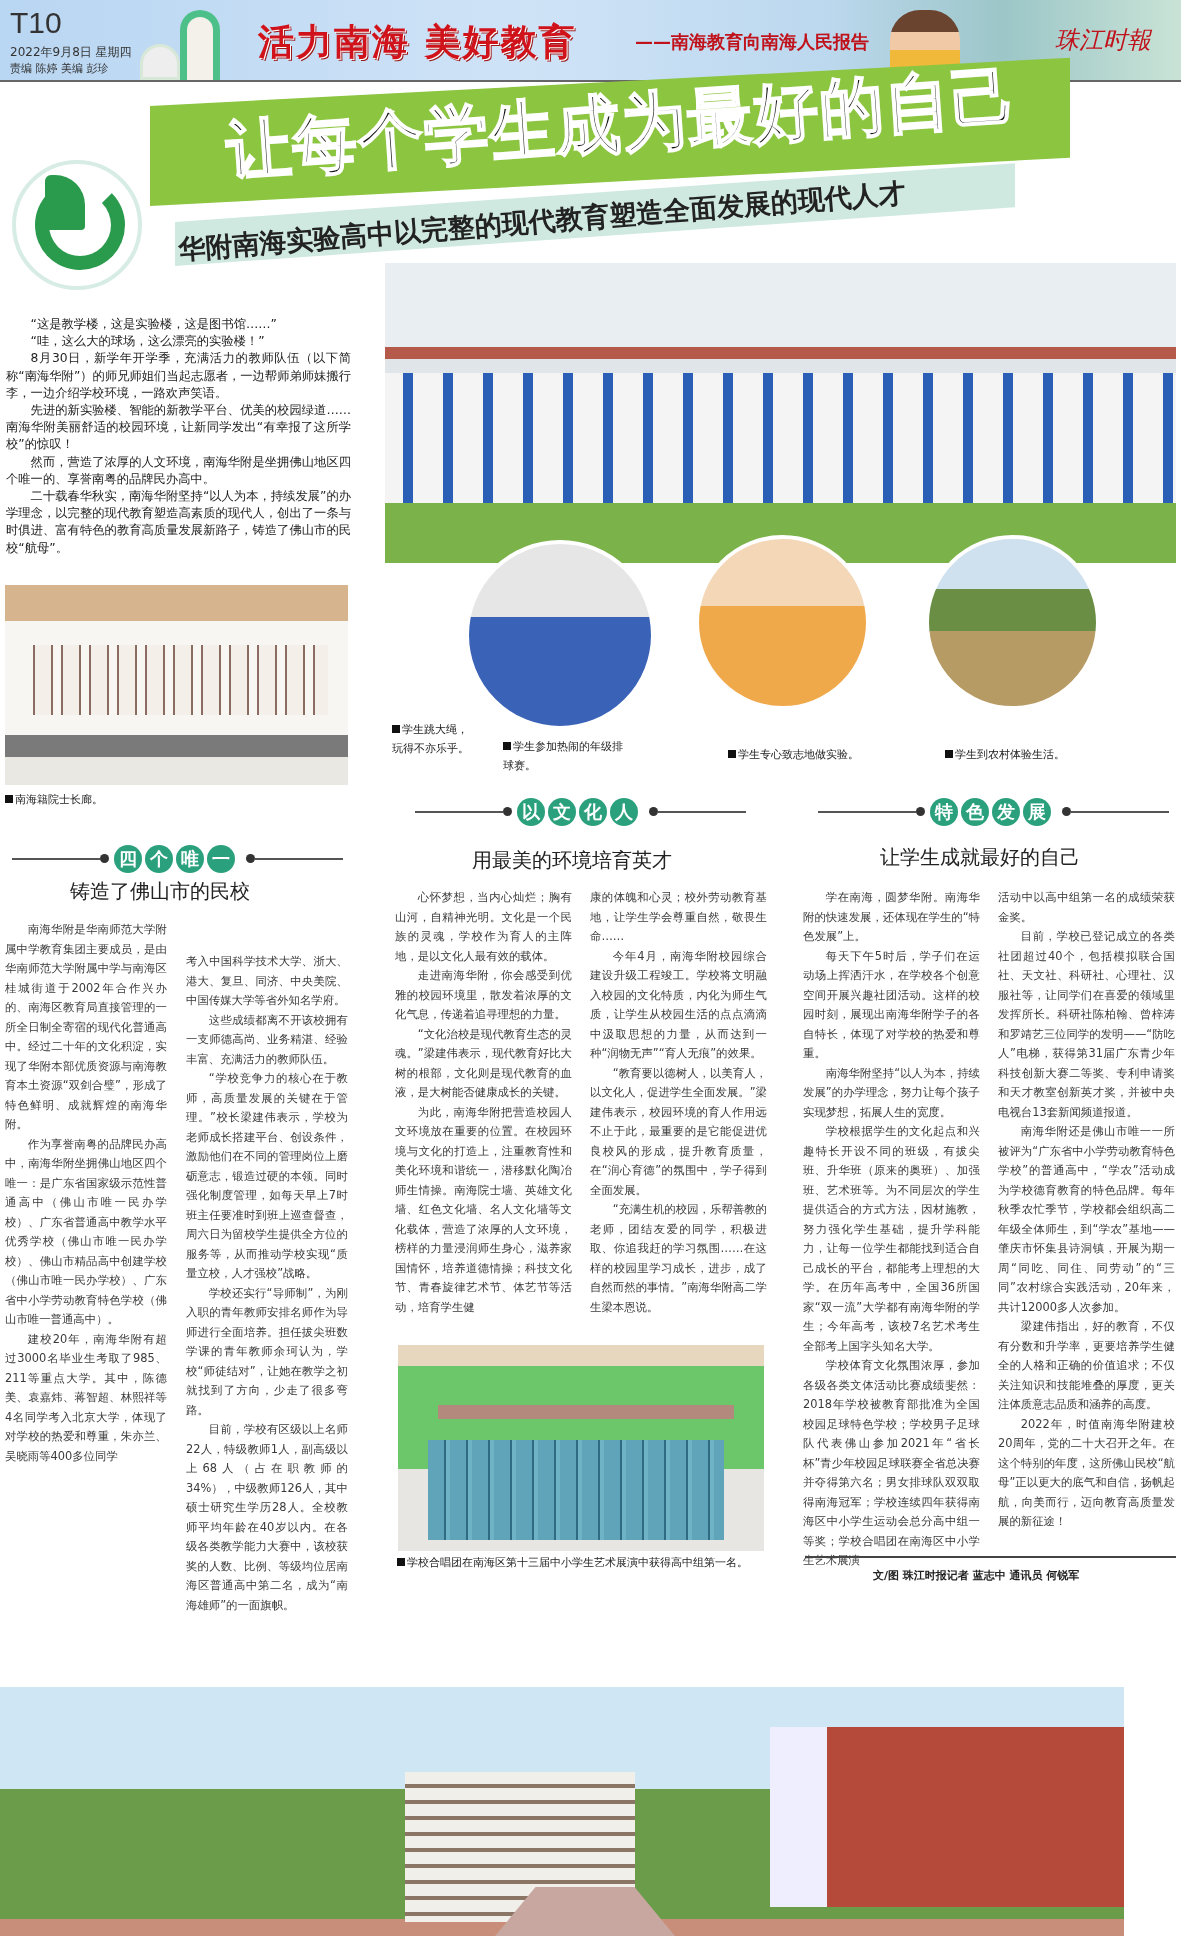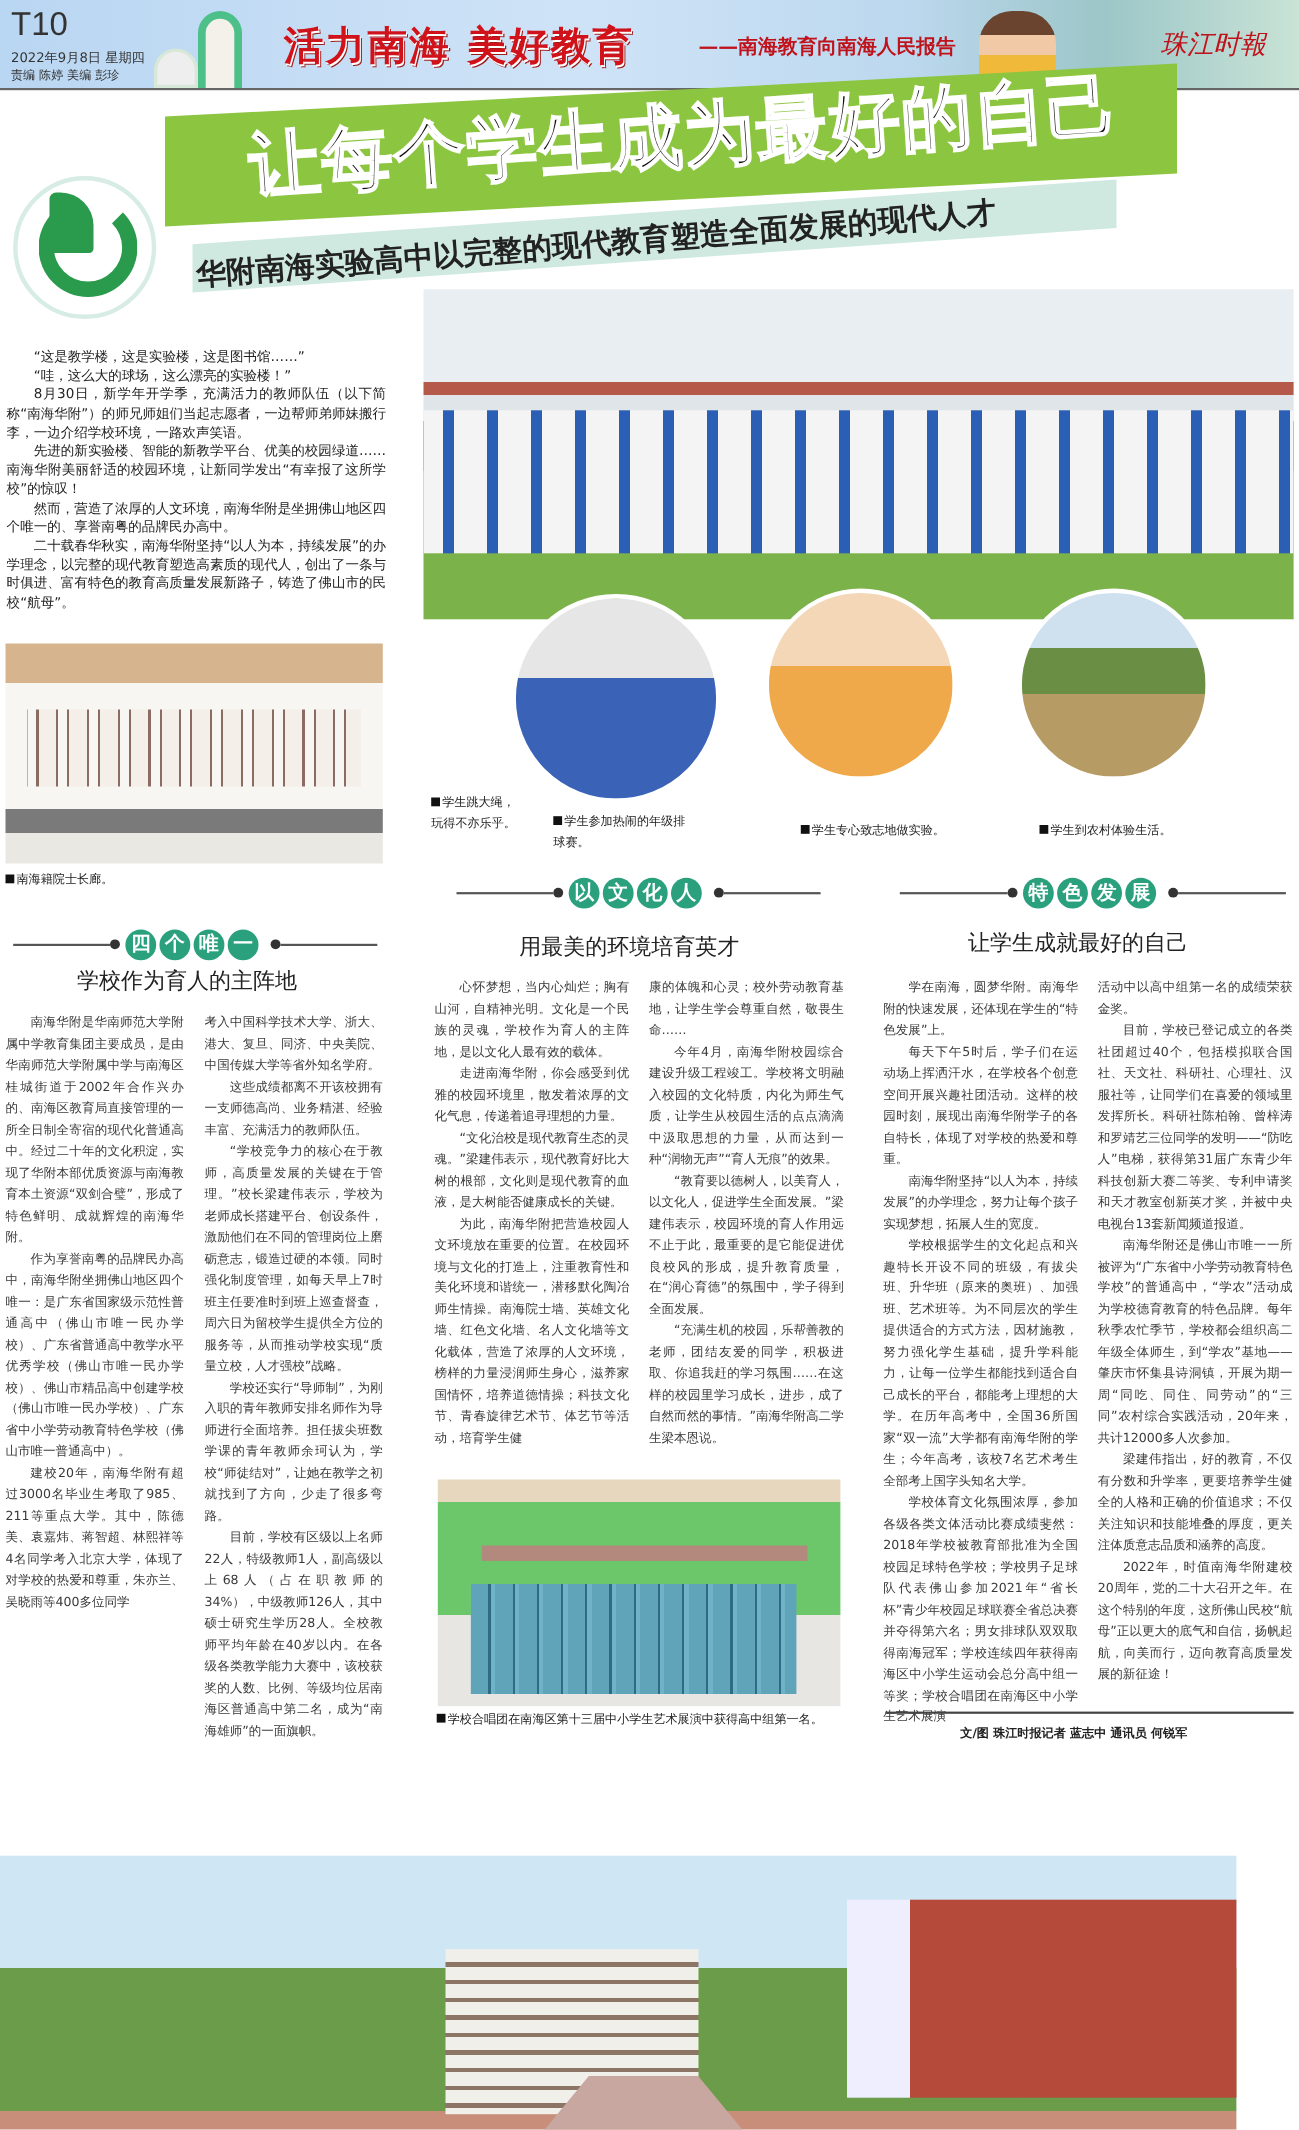--- a/index.html
+++ b/index.html
@@ -111,27 +111,27 @@
 <div class="section-ornament" style="left:12px;top:845px;width:330px">
   <div class="ornament-line" style="left:0;width:88px"></div>
   <div class="ornament-dot" style="left:88px"></div>
   <div class="badge" style="left:102px">四</div>
   <div class="badge" style="left:133px">个</div>
   <div class="badge" style="left:164px">唯</div>
   <div class="badge" style="left:195px">一</div>
   <div class="ornament-dot" style="left:234px"></div>
   <div class="ornament-line" style="left:243px;width:88px"></div>
 </div>
-<div class="sect-title" style="left:70px;top:878px">学校作为育人的主阵地</div>
+<div class="sect-title" style="left:70px;top:878px">铸造了佛山市的民校</div>
 <div class="col" style="left:5px;top:920px;width:162px">
   <p>南海华附是华南师范大学附属中学教育集团主要成员，是由华南师范大学附属中学与南海区桂城街道于2002年合作兴办的、南海区教育局直接管理的一所全日制全寄宿的现代化普通高中。经过二十年的文化积淀，实现了华附本部优质资源与南海教育本土资源“双剑合璧”，形成了特色鲜明、成就辉煌的南海华附。</p>
   <p>作为享誉南粤的品牌民办高中，南海华附坐拥佛山地区四个唯一：是广东省国家级示范性普通高中（佛山市唯一民办学校）、广东省普通高中教学水平优秀学校（佛山市唯一民办学校）、佛山市精品高中创建学校（佛山市唯一民办学校）、广东省中小学劳动教育特色学校（佛山市唯一普通高中）。</p>
   <p>建校20年，南海华附有超过3000名毕业生考取了985、211等重点大学。其中，陈德美、袁嘉炜、蒋智超、林熙祥等4名同学考入北京大学，体现了对学校的热爱和尊重，朱亦兰、吴晓雨等400多位同学</p>
 </div>
-<div class="col" style="left:186px;top:920px;width:162px">
+<div class="col" style="left:186px;top:952px;width:162px">
   <p class="noindent">考入中国科学技术大学、浙大、港大、复旦、同济、中央美院、中国传媒大学等省外知名学府。</p>
   <p>这些成绩都离不开该校拥有一支师德高尚、业务精湛、经验丰富、充满活力的教师队伍。</p>
   <p>“学校竞争力的核心在于教师，高质量发展的关键在于管理。”校长梁建伟表示，学校为老师成长搭建平台、创设条件，激励他们在不同的管理岗位上磨砺意志，锻造过硬的本领。同时强化制度管理，如每天早上7时班主任要准时到班上巡查督查，周六日为留校学生提供全方位的服务等，从而推动学校实现“质量立校，人才强校”战略。</p>
   <p>学校还实行“导师制”，为刚入职的青年教师安排名师作为导师进行全面培养。担任拔尖班数学课的青年教师余珂认为，学校“师徒结对”，让她在教学之初就找到了方向，少走了很多弯路。</p>
   <p>目前，学校有区级以上名师22人，特级教师1人，副高级以上68人（占在职教师的34%），中级教师126人，其中硕士研究生学历28人。全校教师平均年龄在40岁以内。在各级各类教学能力大赛中，该校获奖的人数、比例、等级均位居南海区普通高中第二名，成为“南海雄师”的一面旗帜。</p>
 </div>
 
 <div class="section-ornament" style="left:415px;top:798px;width:330px">
   <div class="ornament-line" style="left:0;width:88px"></div>
   <div class="ornament-dot" style="left:88px"></div>

